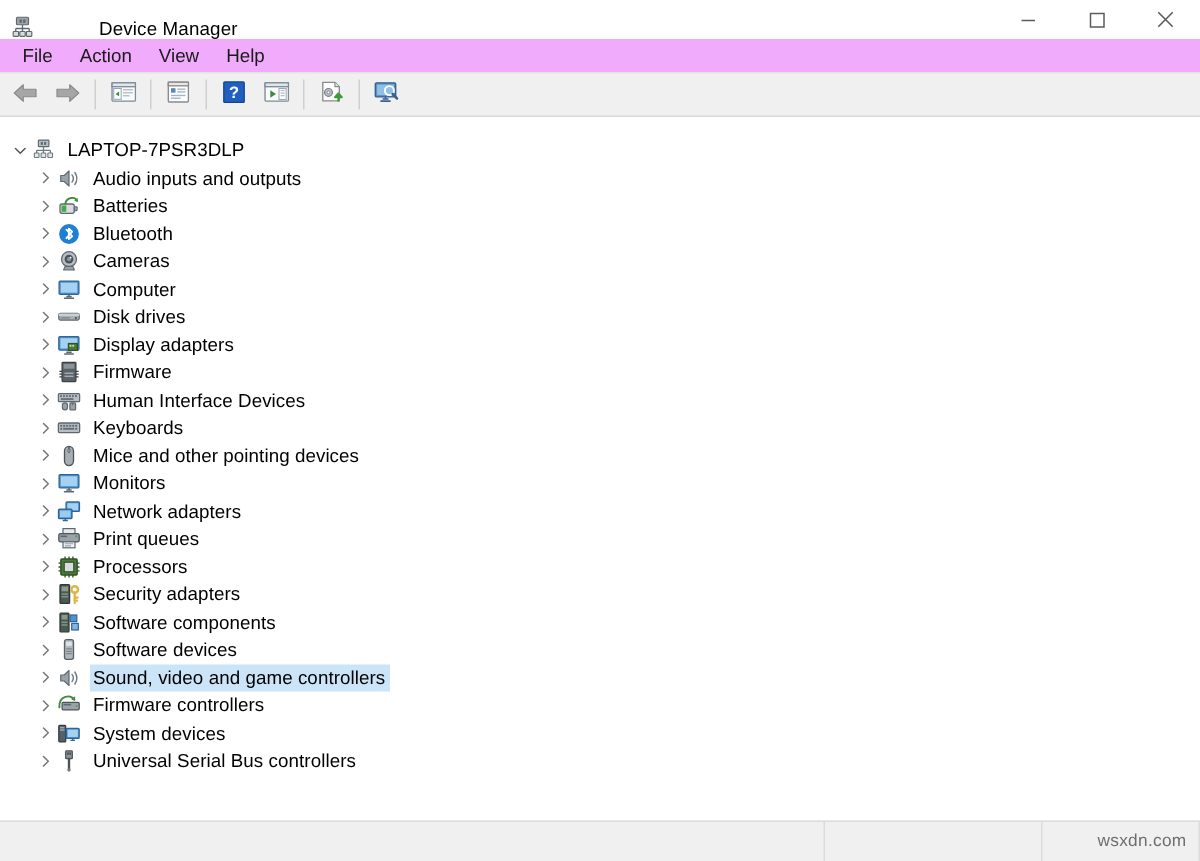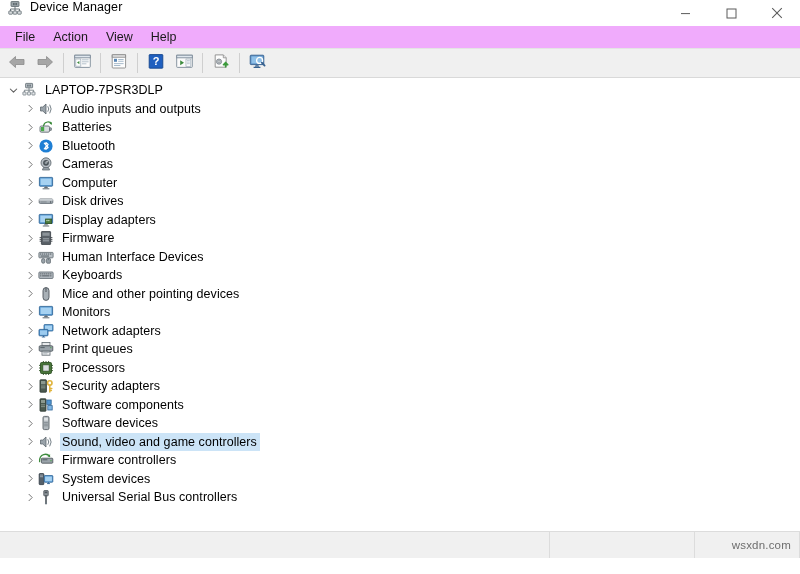--- a/index.html
+++ b/index.html
@@ -15,23 +15,24 @@
     color: #000000;
     overflow: hidden;
     position: relative;
   }
 
   
   .titlebar {
     height: 26px;
     background: #ffffff;
     display: flex;
-    align-items: flex-start;
+    align-items: flex-end;
     position: relative;
     user-select: none;
+    gap: 36px;
   }
   .title-icon {
     width: 16px;
     height: 16px;
     margin-left: 7px;
     margin-right: 7px;
     flex: 0 0 auto;
     position: relative;
   }
   .title-text {
@@ -102,21 +103,21 @@
   .content {
     position: absolute;
     left: 0;
     right: 0;
     top: 78px;
     bottom: 26px;
     background: #ffffff;
     overflow: hidden;
   }
   .tree {
-    padding-top: 3px;
+    padding-top: 13px;
   }
   .row {
     height: 18.5px;
     display: flex;
     align-items: center;
     white-space: nowrap;
   }
   .row .chev {
     width: 16px;
     height: 18px;
@@ -143,21 +144,21 @@
   .row.child { padding-left: 22px; }
   .row.selected .lbl {
     background: #cce4f7;
   }
 
   
   .statusbar {
     position: absolute;
     left: 0;
     right: 0;
-    bottom: 16px;
+    bottom: 0;
     height: 26px;
     background: #f0f0f0;
     border-top: 1px solid #dcdcdc;
     display: flex;
     align-items: flex-start;
     user-select: none;
   }
   .sb-pane {
     height: 26px;
     border-right: 1px solid #dcdcdc;

